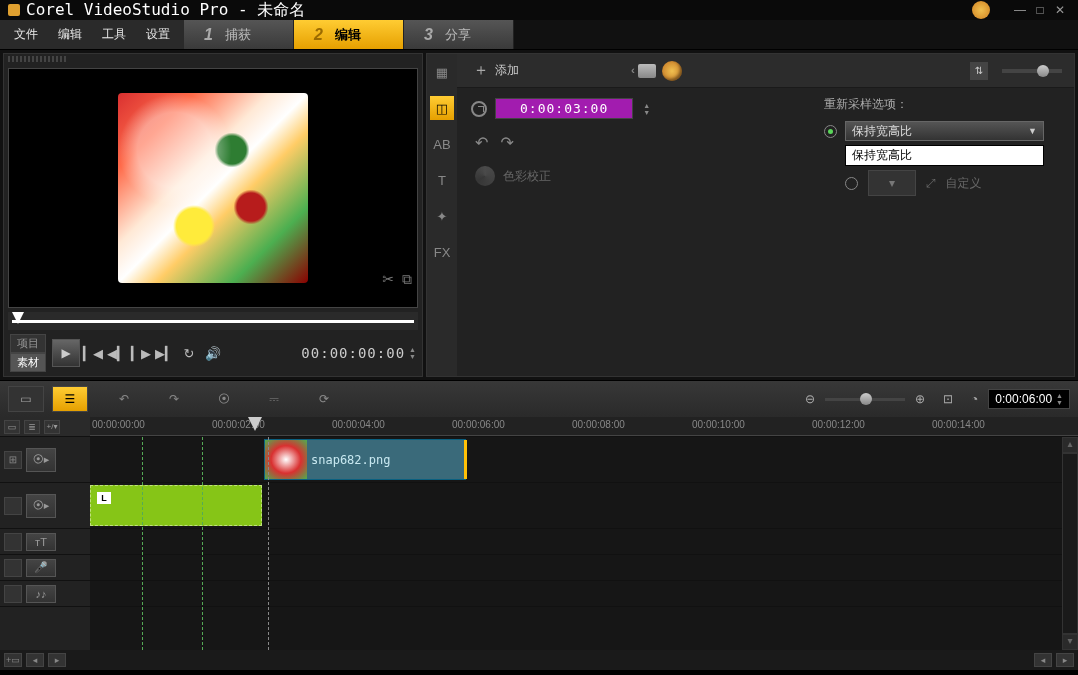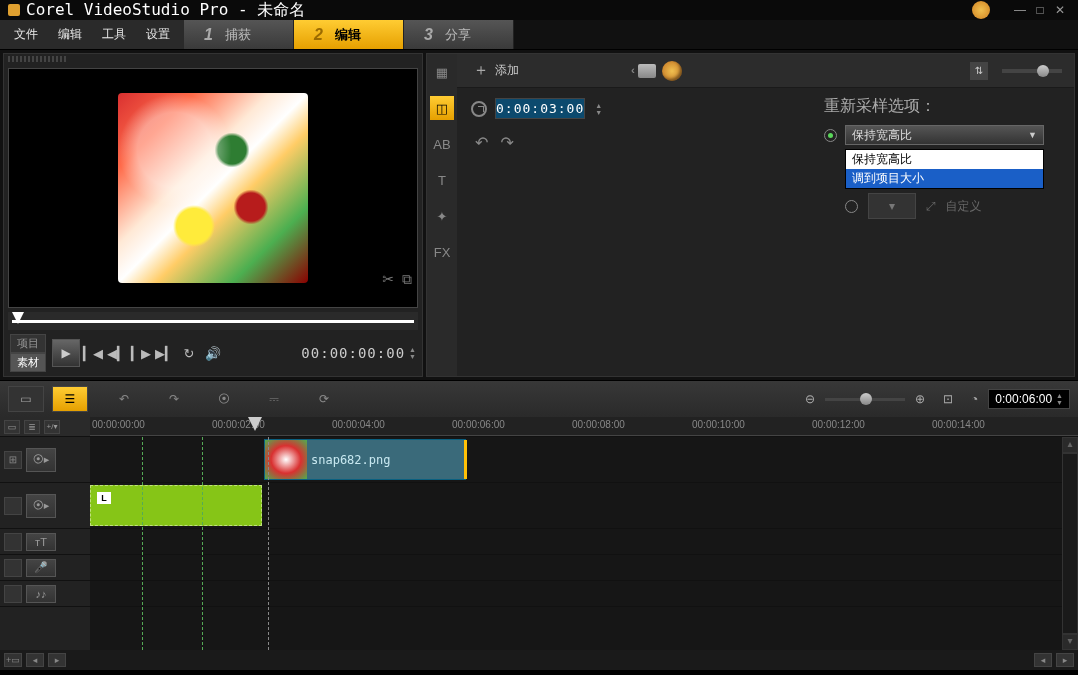--- a/index.html
+++ b/index.html
@@ -52,28 +52,28 @@
 .mini-slider { width:60px; height:4px; background:#444; position:relative; margin-right:4px; }
 .mini-slider .knob { position:absolute; width:12px; height:12px; background:linear-gradient(#ccc,#888); border-radius:50%; top:-4px; left:35px; }
 .tabs-row { display:flex; height:24px; }
 .ptab { flex:1; background:linear-gradient(#444,#333); text-align:center; line-height:24px; color:#aaa; font-size:12px; border:1px solid #222; cursor:pointer; }
 .ptab.on { background:linear-gradient(#555,#3c3c3c); color:#fff; }
 .expand-btn { width:28px; background:#0d4a7a; display:flex; align-items:center; justify-content:center; cursor:pointer; color:#fff; }
 .props-content { flex:1; padding:10px 14px; position:relative; }
 .duration-row { display:flex; align-items:center; gap:8px; margin-bottom:14px; }
 .clock-icn { width:16px; height:16px; border:2px solid #888; border-radius:50%; position:relative; }
 .clock-icn::after { content:""; position:absolute; width:5px; height:5px; border-top:1px solid #888; border-right:1px solid #888; top:3px; left:5px; }
-.dur-box { background:#0c4a6e; border:1px solid #444; padding:2px 0; font-family:monospace; font-size:13px; color:#fff; letter-spacing:1px; }
+.dur-box { background:#a21caf; border:1px solid #444; padding:2px 24px; font-family:monospace; font-size:13px; color:#fff; letter-spacing:1px; }
 .arrow-btns { display:flex; gap:12px; margin-bottom:14px; margin-left:4px; }
 .arrow-btns span { color:#888; font-size:16px; cursor:pointer; }
 .color-row { display:flex; align-items:center; gap:8px; margin-left:4px; }
 .color-wheel { width:20px; height:20px; border-radius:50%; background:conic-gradient(#666,#555,#444,#666); opacity:.6; }
 .color-row span { color:#666; font-size:12px; }
 .resample { position:absolute; right:30px; top:8px; width:220px; }
-.resample-lbl { color:#aaa; font-size:16px; margin-bottom:8px; }
+.resample-lbl { color:#aaa; font-size:12px; margin-bottom:8px; }
 .radio-row { display:flex; align-items:center; gap:8px; margin-bottom:4px; }
 .radio { width:13px; height:13px; border:1px solid #888; border-radius:50%; background:#222; position:relative; }
 .radio.checked::after { content:""; position:absolute; inset:3px; background:#5ad65a; border-radius:50%; }
 .combo { flex:1; height:20px; background:linear-gradient(#555,#333); border:1px solid #666; display:flex; align-items:center; padding:0 6px; color:#ddd; font-size:12px; position:relative; cursor:pointer; }
 .combo::after { content:"▼"; position:absolute; right:6px; font-size:9px; color:#ccc; }
 .dropdown { background:#fff; border:1px solid #000; font-size:12px; font-family:SimSun; }
 .dropdown div { padding:1px 6px; color:#000; }
 .dropdown .hl { background:#1a5fc7; color:#fff; }
 .btm-row { display:flex; align-items:center; gap:10px; margin-top:4px; margin-left:21px; }
 .grey-box { width:48px; height:26px; background:#333; border:1px solid #444; display:flex; align-items:center; justify-content:center; color:#777; }
@@ -218,32 +218,35 @@
           <div class="dur-box">0:00:03:00</div>
           <div class="spinners">
             <span>▲</span>
             <span>▼</span>
           </div>
         </div>
         <div class="arrow-btns">
           <span>↶</span>
           <span>↷</span>
         </div>
+        <div class="color-row">
+          <div class="color-wheel"></div>
+          <span>色彩校正</span>
+        </div>
 
         <div class="resample">
           <div class="resample-lbl">重新采样选项：</div>
           <div class="radio-row">
             <div class="radio checked"></div>
             <div class="combo">
               <span>保持宽高比</span>
             </div>
           </div>
           <div class="dropdown" style="margin-left:21px">
             <div>保持宽高比</div>
-            <div class="hl">调到项目大小</div>
           </div>
           <div class="btm-row">
             <div class="radio"></div>
             <div class="grey-box">▾</div>
             <span style="color:#666">⤢</span>
             <span style="color:#666">自定义</span>
           </div>
         </div>
       </div>
     </div>

